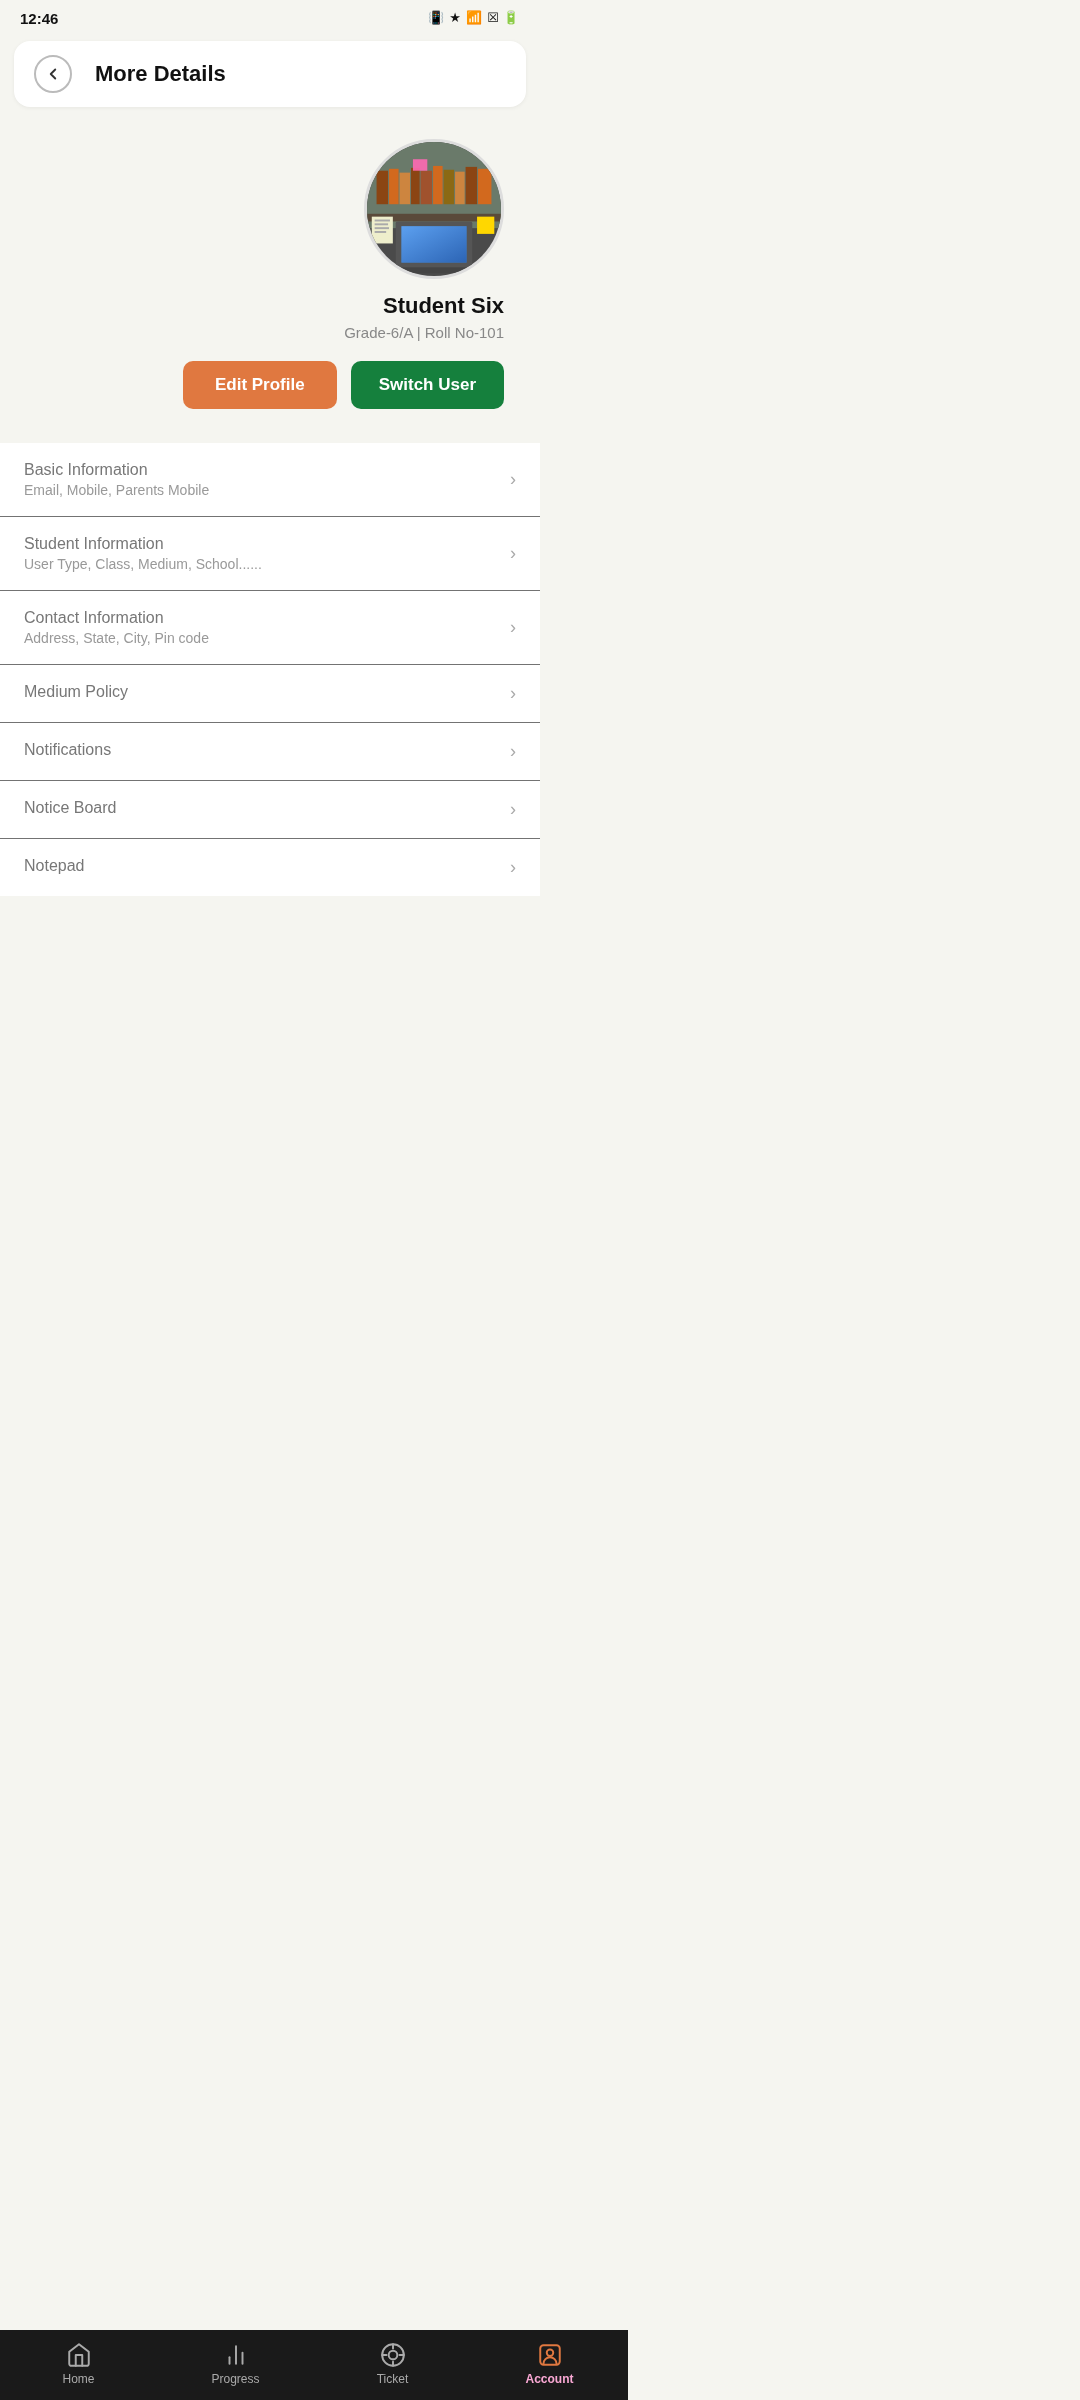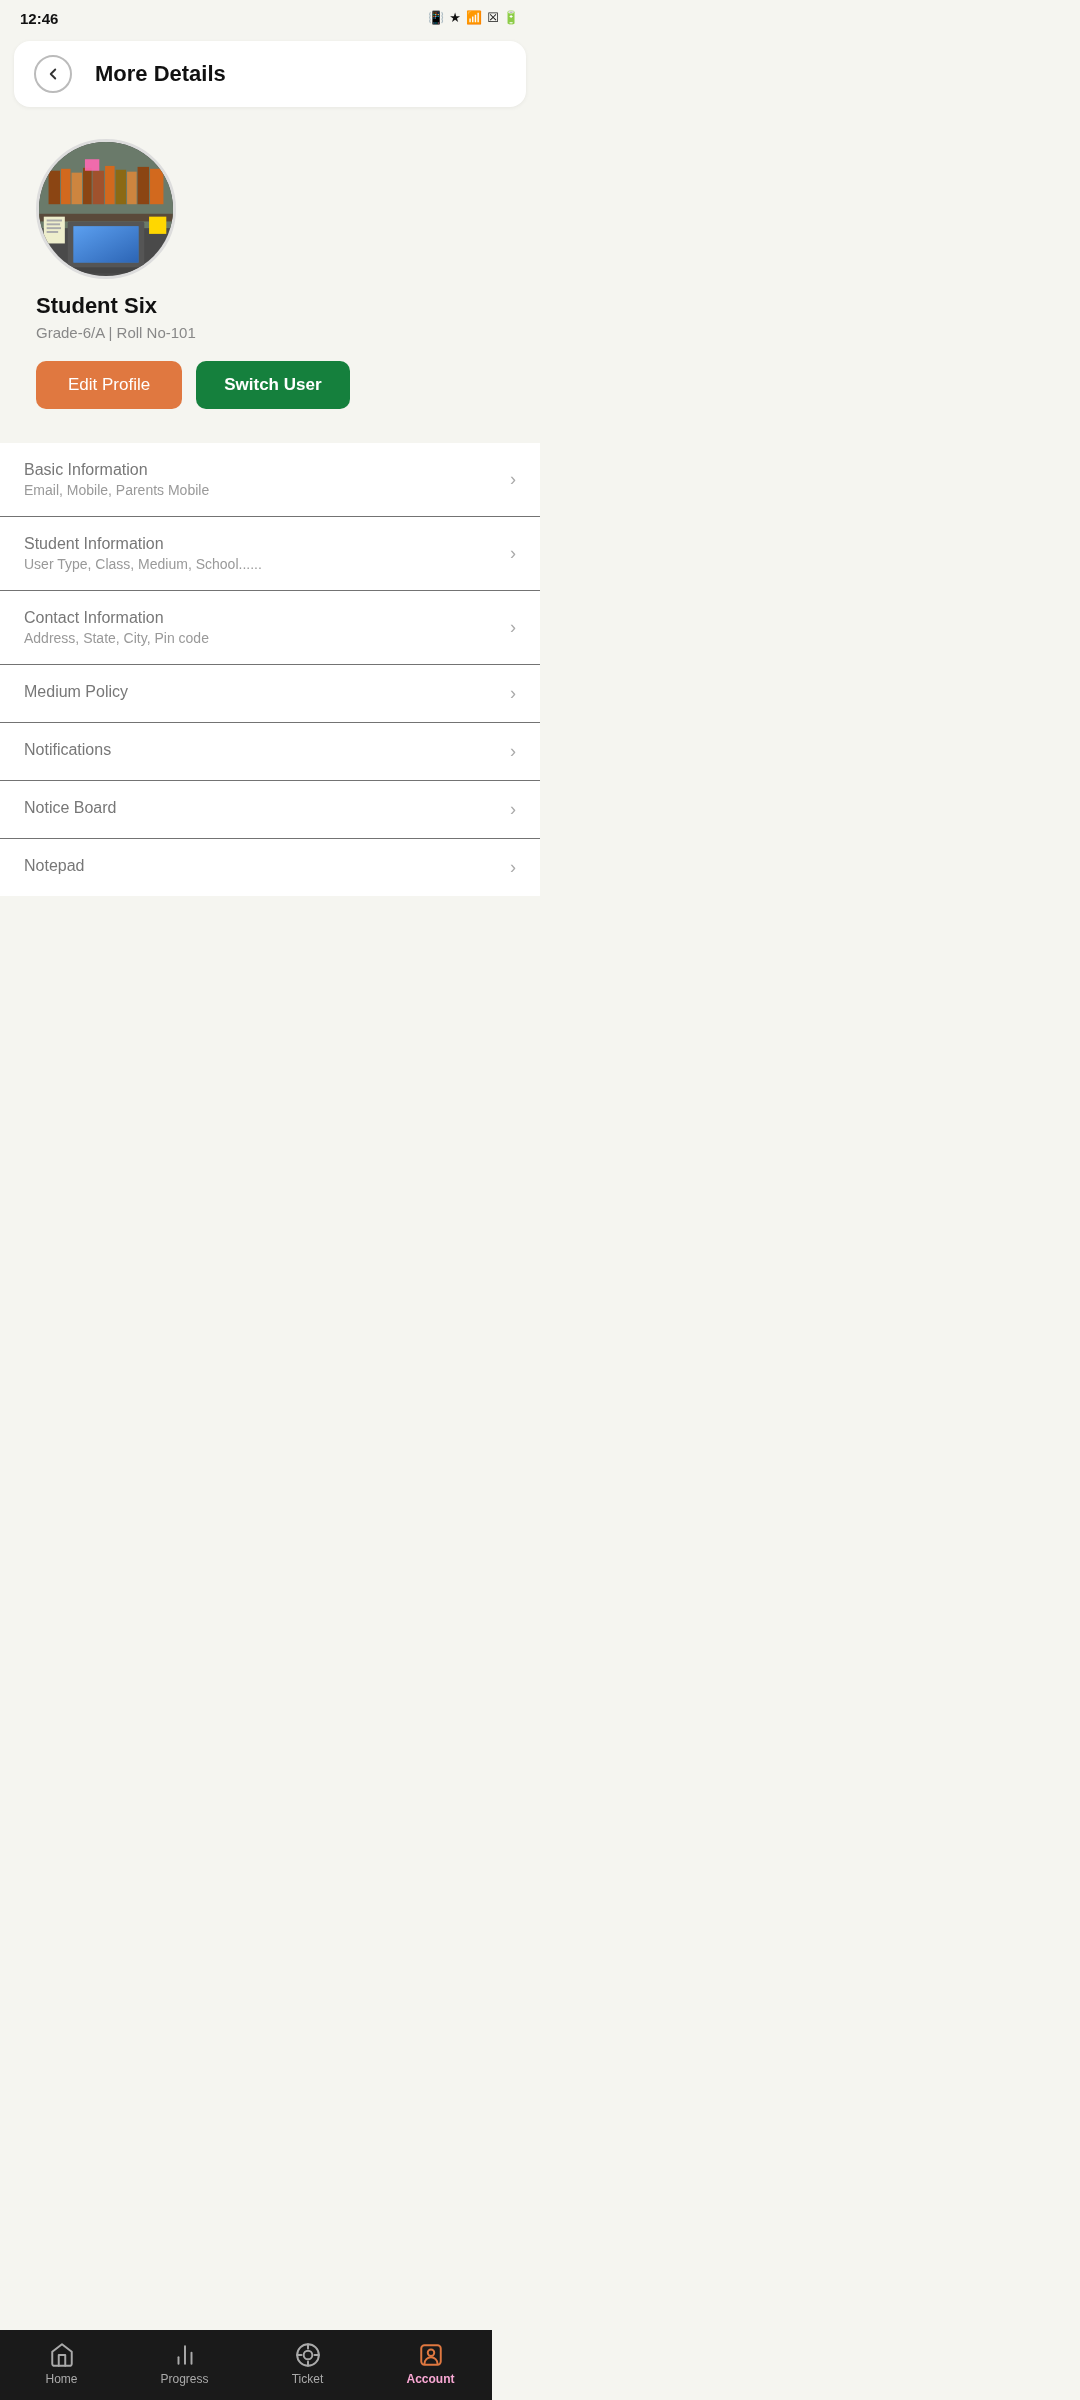--- a/index.html
+++ b/index.html
@@ -66,23 +66,24 @@
     .header-title {
       font-size: 22px;
       font-weight: 700;
       color: #111;
     }
 
     
     .profile-section {
       display: flex;
       flex-direction: column;
-      align-items: flex-start;
+      align-items: flex-end;
       padding: 24px 36px 16px;
       background: #f5f5f0;
+      margin-left: 44px;
     }
     .avatar-circle {
       width: 140px;
       height: 140px;
       border-radius: 50%;
       overflow: hidden;
       background: #c8c8c8;
       display: flex;
       align-items: center;
       justify-content: center;
@@ -109,21 +110,21 @@
       gap: 14px;
       margin-bottom: 4px;
     }
     .btn-edit-profile {
       background: #E07840;
       color: #fff;
       border: none;
       border-radius: 10px;
       padding: 14px 32px;
       font-size: 17px;
-      font-weight: 400;
+      font-weight: 700;
       cursor: pointer;
     }
     .btn-switch-user {
       background: #15803d;
       color: #fff;
       border: none;
       border-radius: 10px;
       padding: 14px 28px;
       font-size: 17px;
       font-weight: 600;
@@ -160,21 +161,21 @@
     .chevron-right {
       color: #aaa;
       font-size: 18px;
     }
 
     
     .bottom-nav {
       position: fixed;
       bottom: 0;
       left: 0;
-      width: 492px;
+      width: 628px;
       background: #1a1a1a;
       display: flex;
       justify-content: space-around;
       align-items: center;
       padding: 12px 0 14px;
       z-index: 100;
     }
     .nav-item {
       display: flex;
       flex-direction: column;

